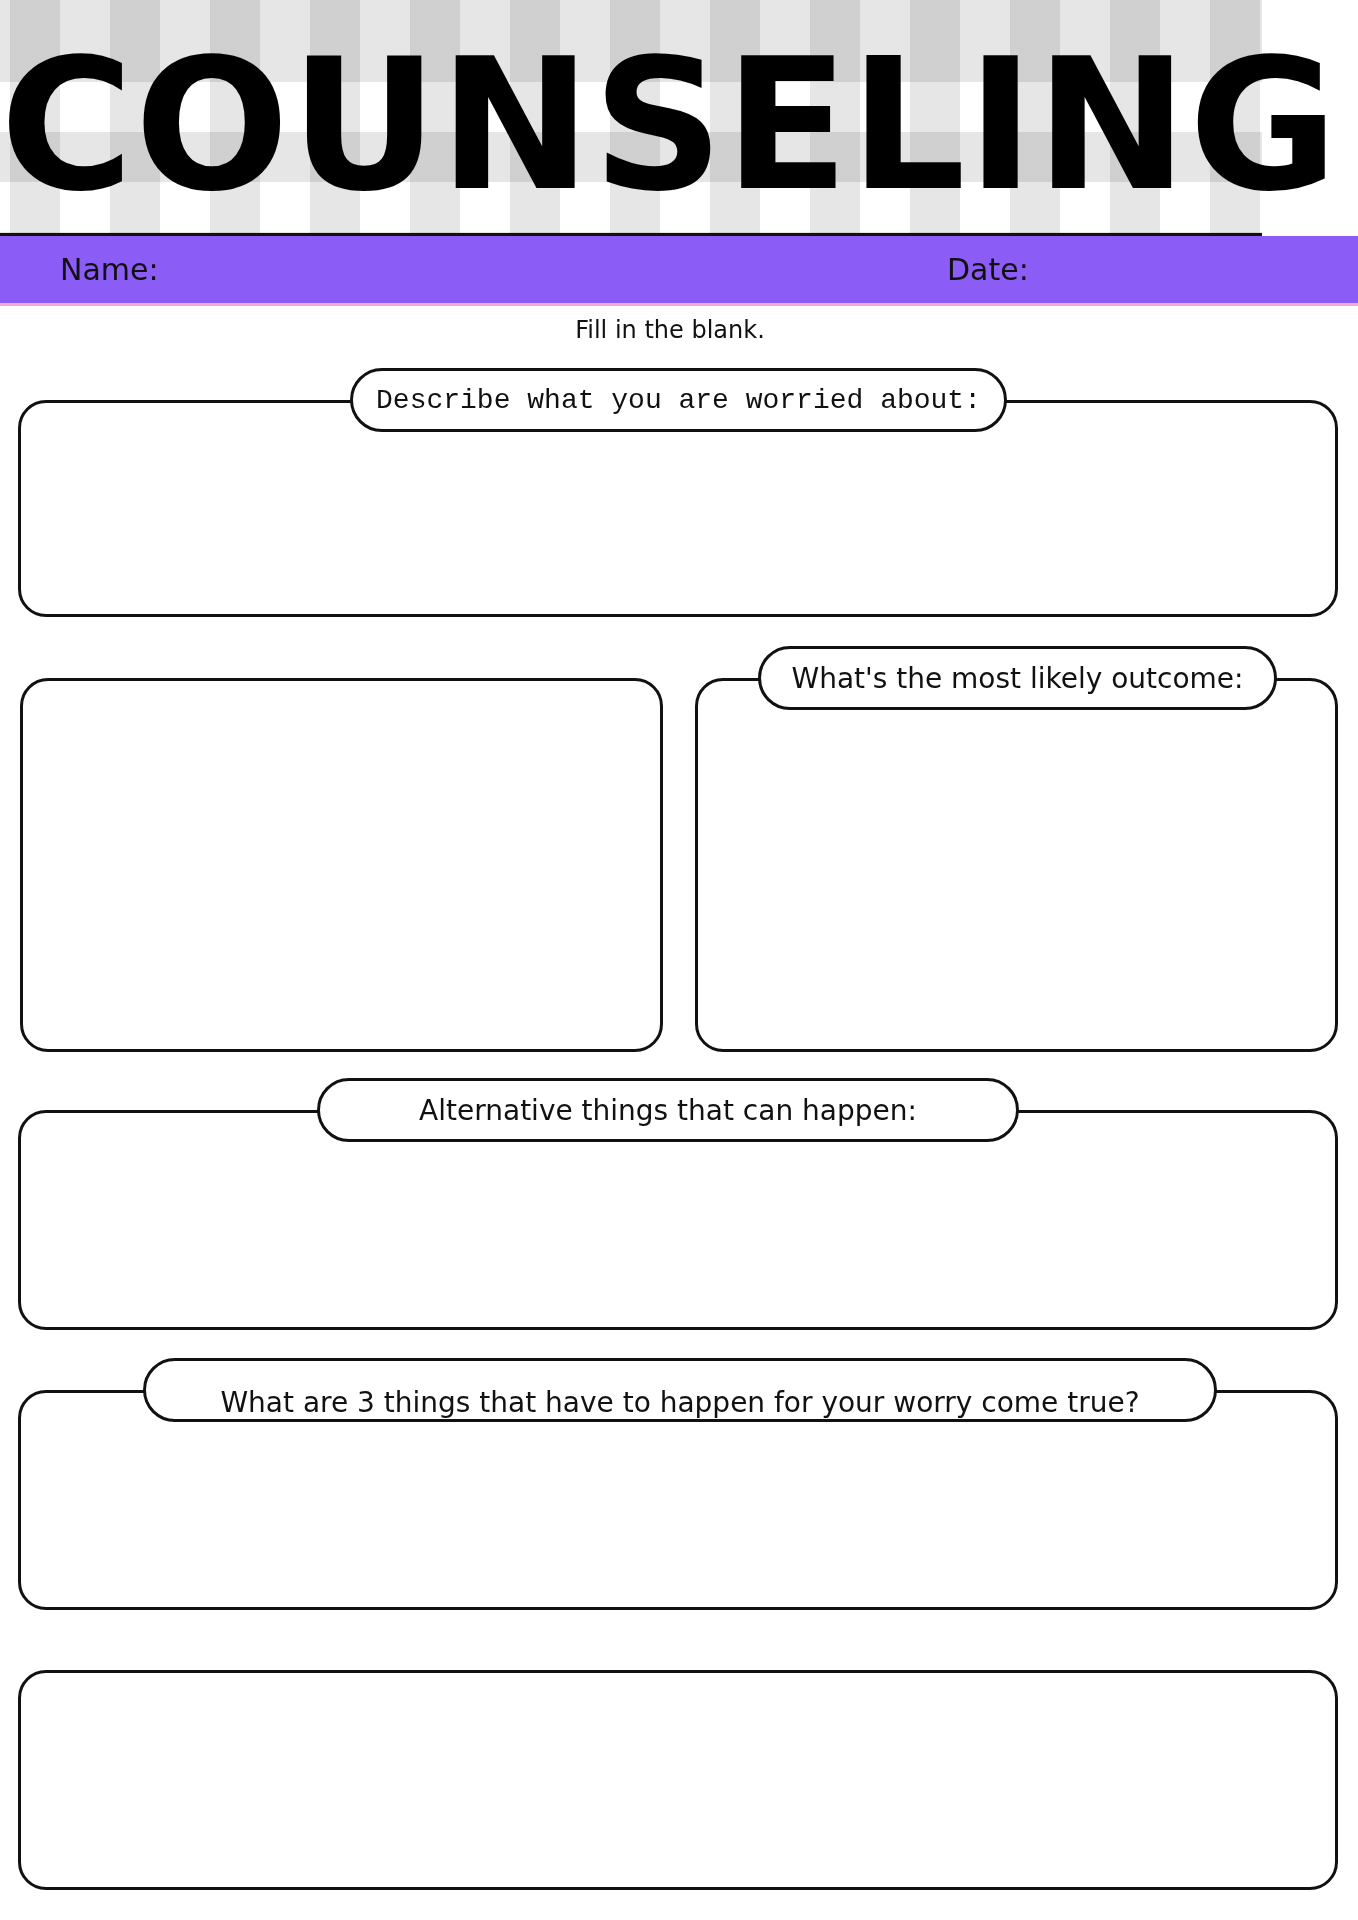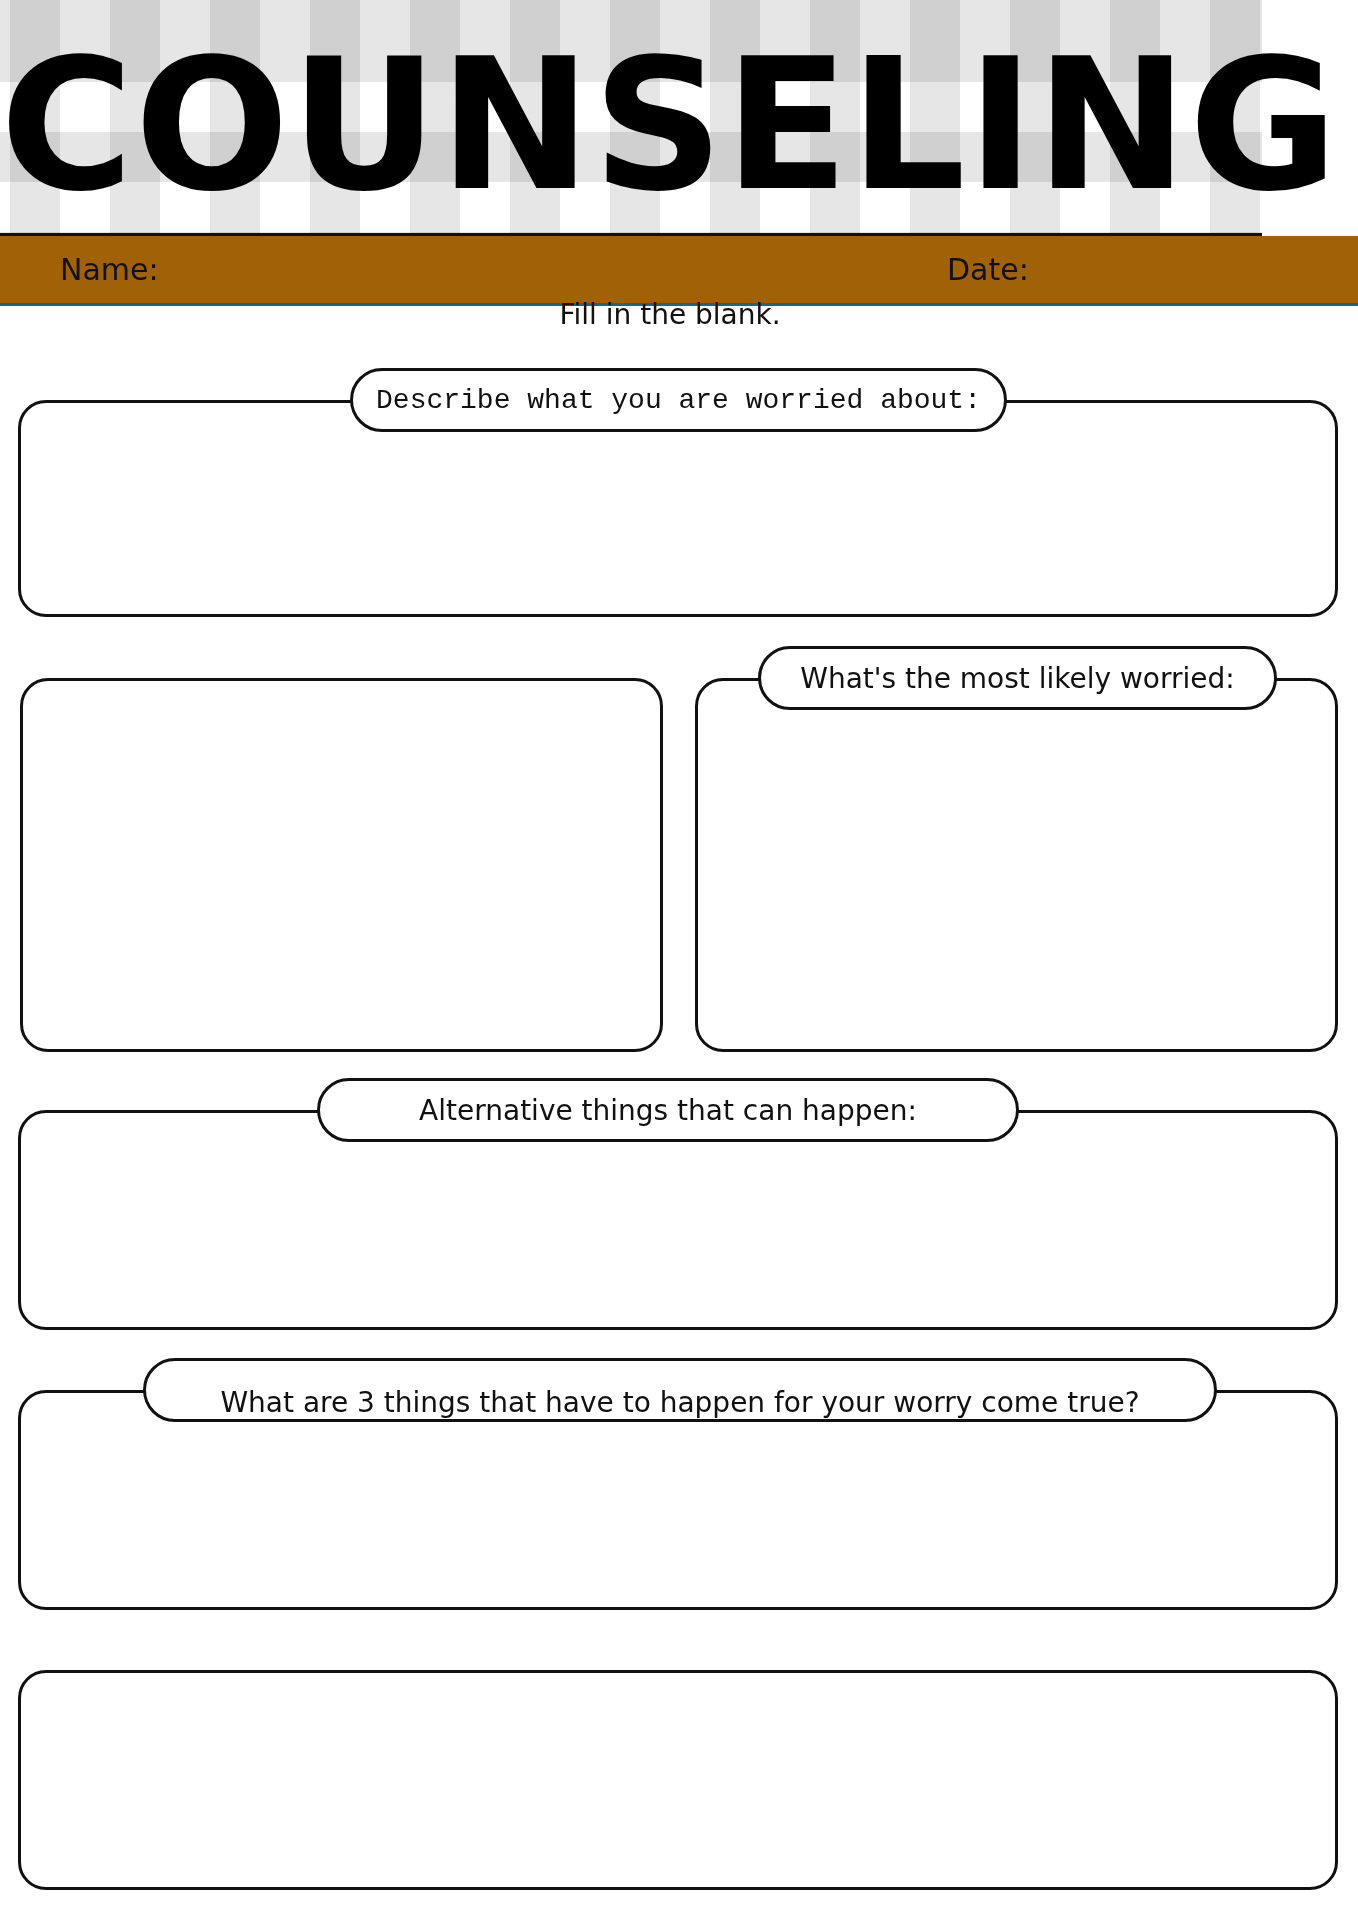--- a/index.html
+++ b/index.html
@@ -42,45 +42,45 @@
     white-space: nowrap;
     color: #000000;
   }
 
   
   #name-row {
     position: absolute;
     left: 0; top: 236px;
     width: 1358px;
     height: 67px;
-    border-bottom: 3px solid #0369a1;
-    background: #a16207;
+    border-bottom: 3px solid #f9a8d4;
+    background: #8b5cf6;
   }
   .field-label {
     position: absolute;
     top: 0;
     height: 67px;
     display: flex;
     align-items: center;
     font-size: 30px;
     color: #111111;
   }
   #name-label { left: 60px; }
   #date-label { left: 947px; }
 
   
   #instruction {
     position: absolute;
-    left: 0; top: 290px;
+    left: 0; top: 306px;
     width: 1340px;
     height: 48px;
     display: flex;
     align-items: center;
     justify-content: center;
-    font-size: 28px;
+    font-size: 24px;
     color: #111111;
   }
 
   
   .wbox {
     position: absolute;
     box-sizing: border-box;
     background: #ffffff;
     border: 3px solid #111111;
     border-radius: 28px;
@@ -140,21 +140,21 @@
 
   <div id="box-worry" class="wbox"></div>
   <div id="pill-worry" class="pill">
     <span>Describe what you are worried about:</span>
   </div>
 
   <div id="box-worst" class="wbox"></div>
 
   <div id="box-likely" class="wbox"></div>
   <div id="pill-likely" class="pill">
-    <span>What's the most likely worried:</span>
+    <span>What's the most likely outcome:</span>
   </div>
 
   <div id="box-alt" class="wbox"></div>
   <div id="pill-alt" class="pill">
     <span>Alternative things that can happen:</span>
   </div>
 
   <div id="box-three" class="wbox"></div>
   <div id="pill-three" class="pill">
     <span>What are 3 things that have to happen for your worry come true?</span>

